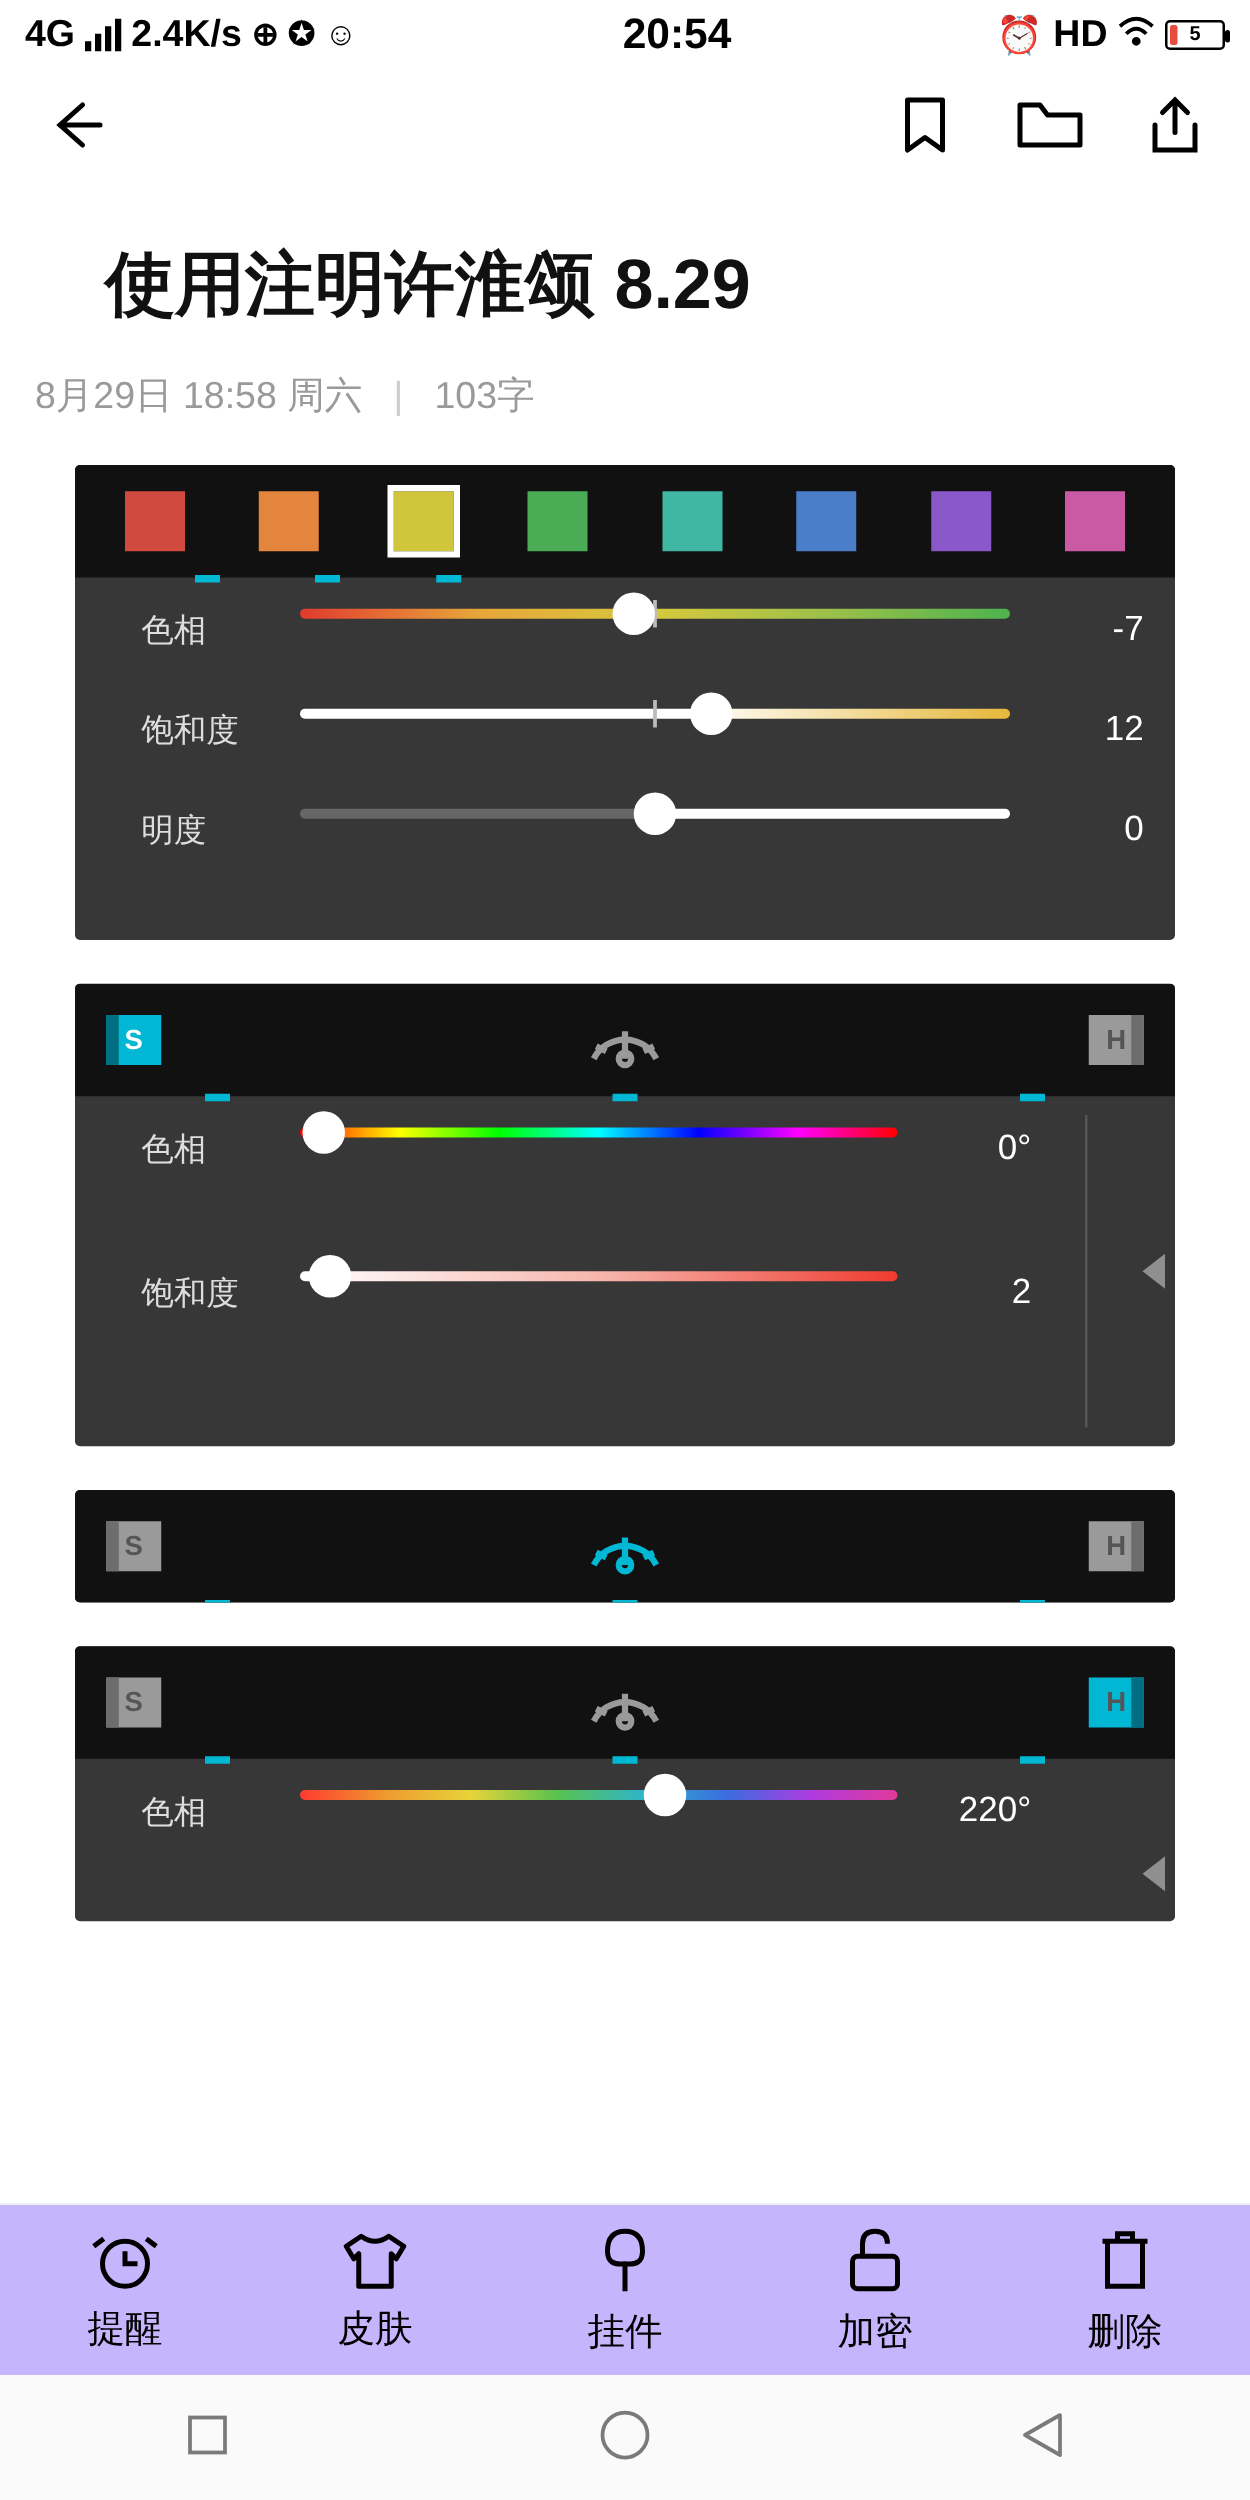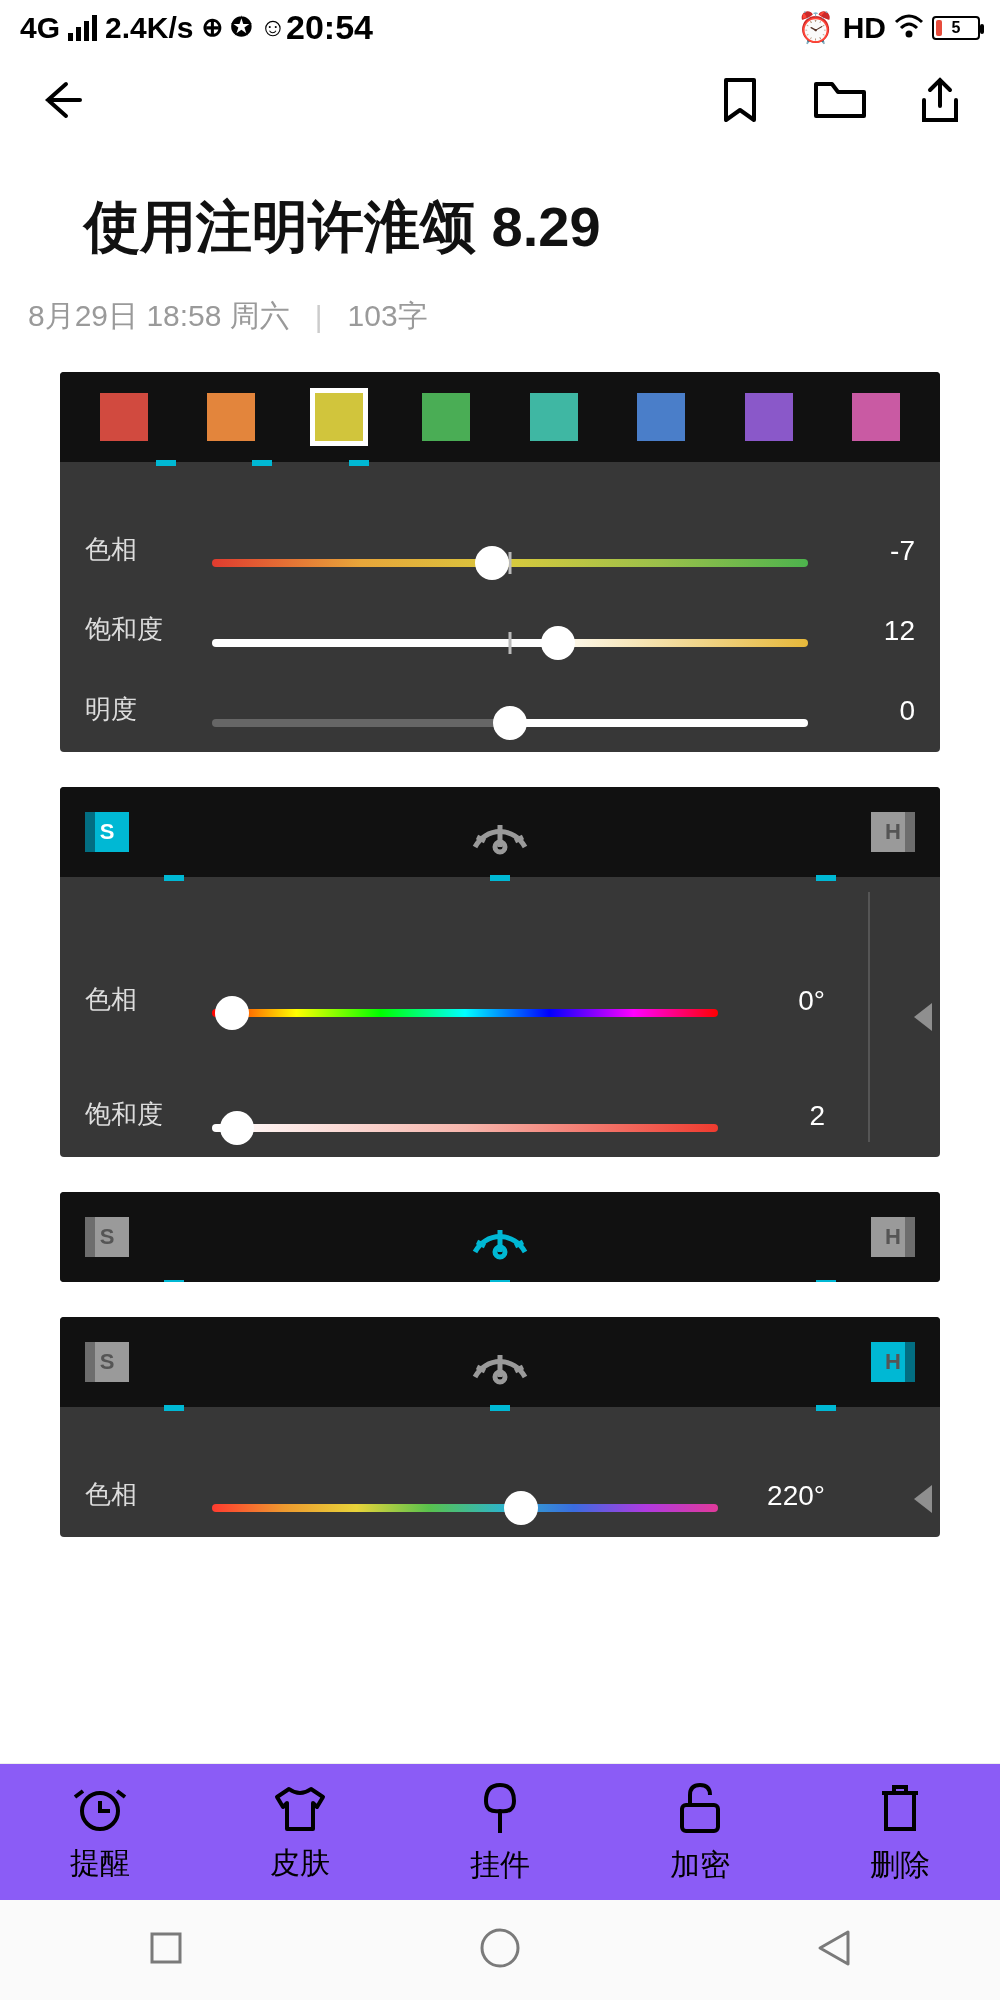--- a/index.html
+++ b/index.html
@@ -16,21 +16,21 @@
   .status-bar {
     height: 55px;
     display: flex;
     align-items: center;
     padding: 0 20px;
     font-size: 30px;
     font-weight: 700;
     color: #000;
   }
   .status-left { display: flex; align-items: center; gap: 8px; }
-  .status-center { flex: 1; font-size: 34px;}
+  .status-center { flex: 1; text-align: center; font-size: 34px;}
   .status-right { display: flex; align-items: center; gap: 8px; }
   .sig-bars { display:flex; align-items:flex-end; gap:3px; height:26px;}
   .sig-bars span{ width:5px; background:#000; display:block;}
   .sig-bars span:nth-child(1){height:8px;}
   .sig-bars span:nth-child(2){height:14px;}
   .sig-bars span:nth-child(3){height:20px;}
   .sig-bars span:nth-child(4){height:26px;}
   .battery { border:2px solid #000; width:48px; height:24px; border-radius:4px; position:relative; display:flex; align-items:center; justify-content:center; font-size:16px;}
   .battery::after{content:"";position:absolute;right:-6px;top:6px;width:4px;height:10px;background:#000;border-radius:2px;}
   .battery .fill{position:absolute;left:2px;top:2px;bottom:2px;width:6px;background:#e74c3c;border-radius:2px;}
@@ -86,21 +86,21 @@
   .panel .hdr .center{position:absolute; left:0; right:0; display:flex; justify-content:center;}
   .panel .hdr .tick-row{
     position:absolute;
     left:0; right:0;
     bottom:-4px;
     height:8px;
   }
   .tick-rel{position:relative;width:100%;height:100%;}
   .tick { position:absolute; bottom:0; width:20px; height:6px; background:#00b8d4; transform:translateX(-50%);}
   .panel .body { padding: 25px 25px; }
-  .srow { display:flex; align-items:flex-end; height:80px; gap:27px; }
+  .srow { display:flex; align-items:flex-start; height:80px; gap:27px;margin-left:28px; }
   .srow.tall{height:115px;}
   .slabel { width:100px; font-size:26px; color:#ddd; white-space:nowrap;}
   .sval { width:80px; text-align:right; font-size:28px; color:#fff; }
   .strack { flex:1; position:relative; height:8px; border-radius:4px; }
   .sthumb {
     position:absolute; top:50%;
     width:34px; height:34px; border-radius:50%;
     background:#fff; transform:translate(-50%,-50%);
   }
   .smark {
@@ -156,21 +156,21 @@
   .divider-v{
     position:absolute; top:15px; bottom:15px; right:70px;
     width:2px; background:#555;
   }
 
   
   .toolbar {
     position:absolute; left:0; right:0;
     top:1763px;
     height:140px;
-    background:#8b5cf6;
+    background:#c4b5fd;
     display:flex;
     align-items:center;
     justify-content:space-around;
     border-top:1px solid #eee;
   }
   .tbtn{ display:flex; flex-direction:column; align-items:center; gap:10px; font-size:30px; color:#000;}
   .tbtn svg{stroke:#000;}
 
   
   .navbar{

